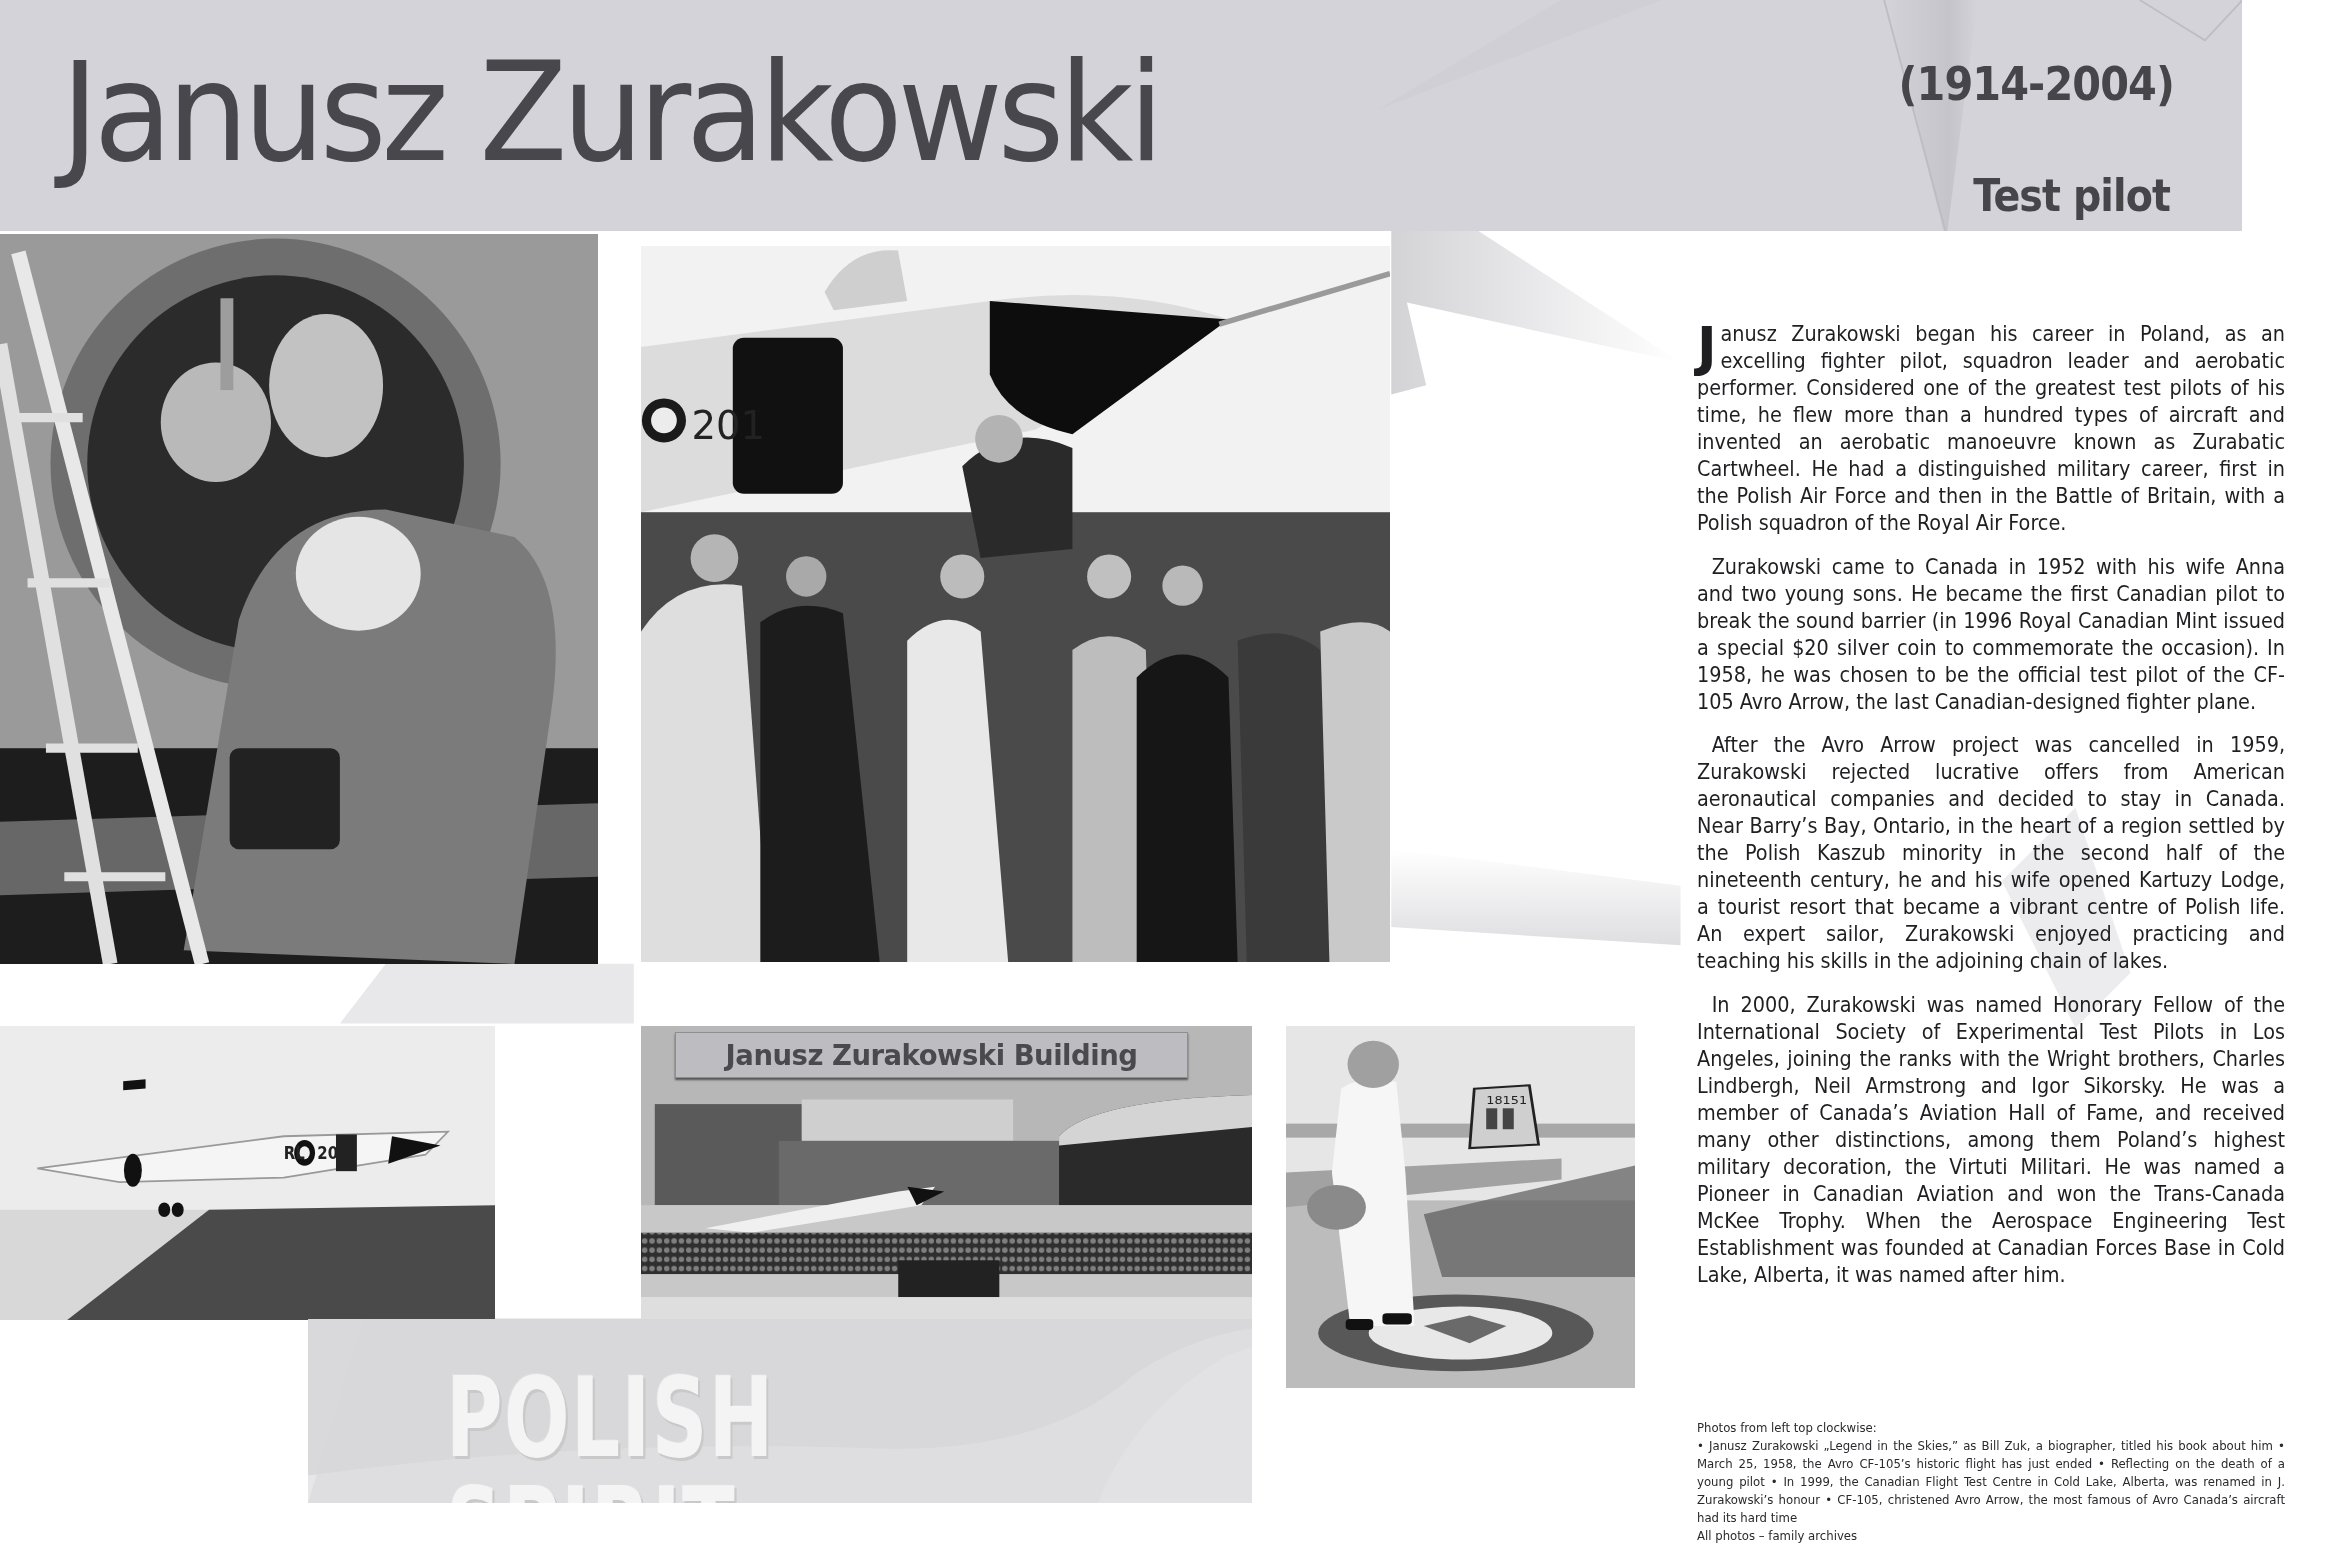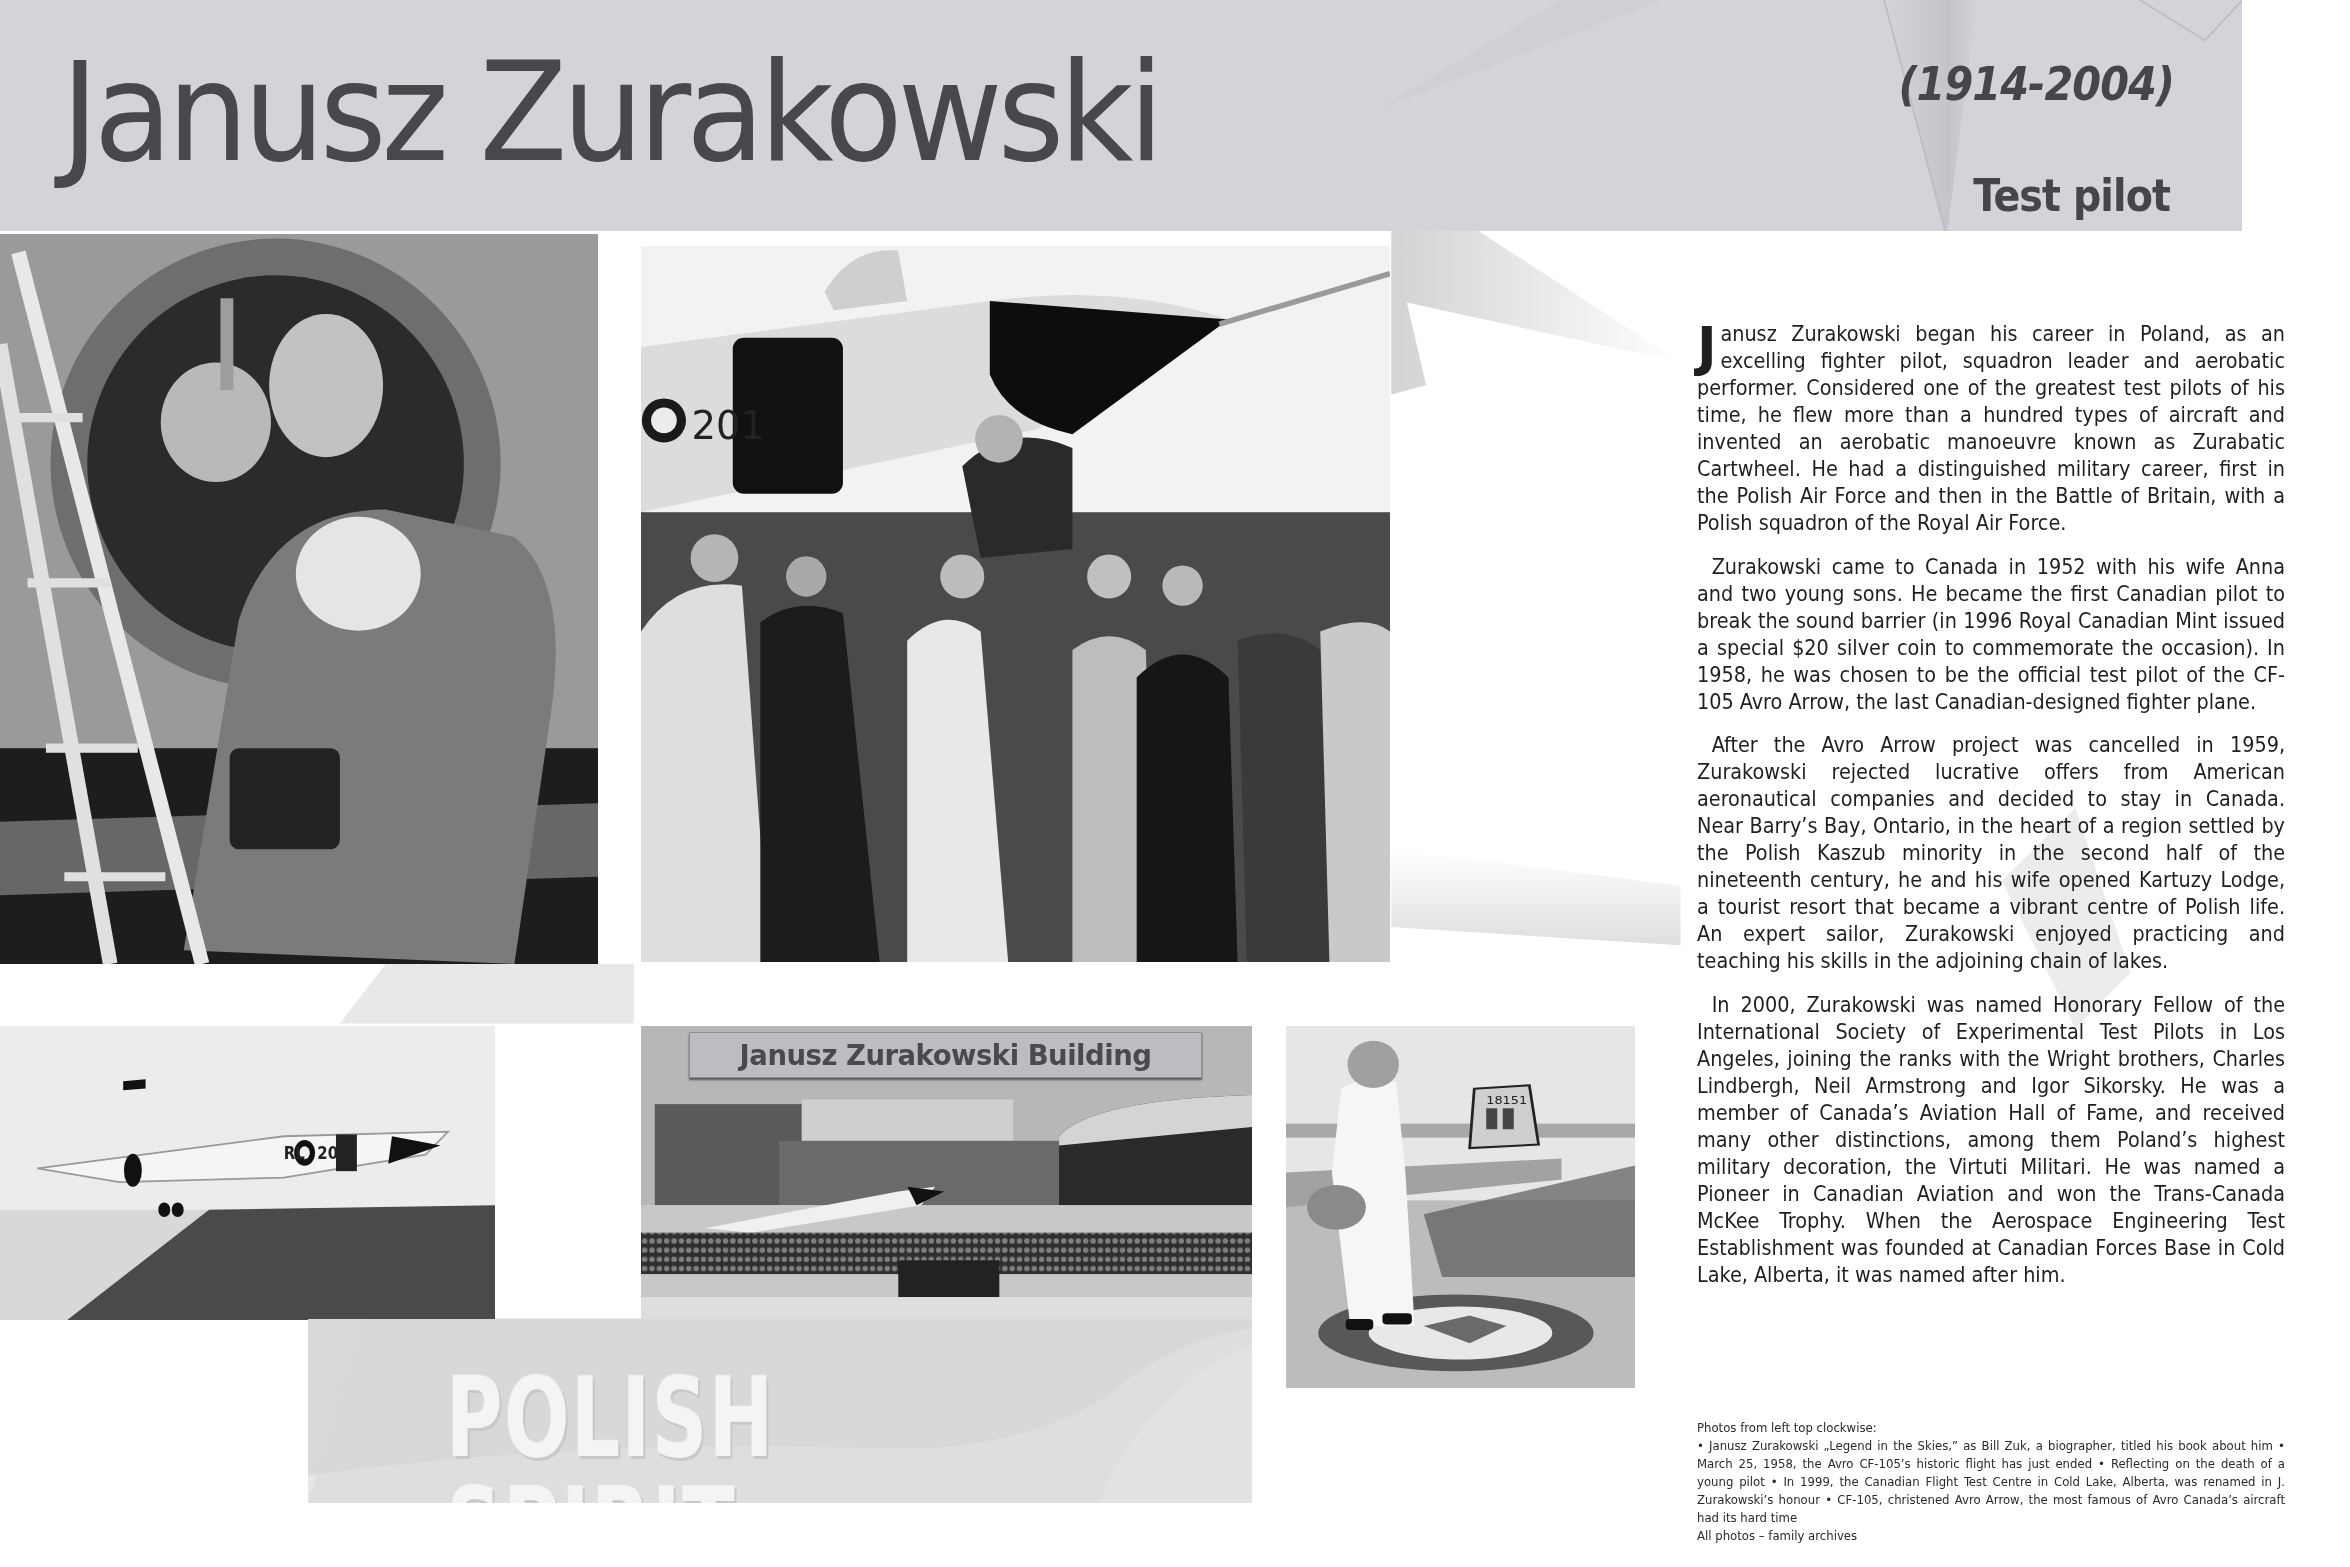--- a/index.html
+++ b/index.html
@@ -1,24 +1,24 @@
 <!DOCTYPE html>
 <html style="font-size:14.7px"><head>
 <meta charset="utf-8">
 <style>
   html,body{margin:0;padding:0;}
   body{width:2351px;height:1568px;position:relative;overflow:hidden;background:#ffffff;font-family:"DejaVu Sans Condensed","DejaVu Sans",sans-serif;color:#1f1f22;}
   .header{position:absolute;left:0;top:0;width:2242px;height:231px;background:#d3d3d9;overflow:hidden;}
   .bg-shape{position:absolute;pointer-events:none;}
   .title{position:absolute;left:61px;top:44px;font-family:"DejaVu Sans",sans-serif;font-size:138px;letter-spacing:-5.5px;color:#48484c;white-space:nowrap;line-height:1;transform:scaleX(0.93);transform-origin:left top;}
-  .dates{position:absolute;right:68px;top:61px;font-family:"DejaVu Sans Condensed","DejaVu Sans",sans-serif;font-weight:bold;font-size:46px;color:#46464a;letter-spacing:-0.9px;line-height:1;font-style:italic;}
+  .dates{position:absolute;right:68px;top:61px;font-family:"DejaVu Sans Condensed","DejaVu Sans",sans-serif;font-weight:bold;font-size:46px;color:#46464a;letter-spacing:-0.9px;line-height:1;}
   .role{position:absolute;right:72px;top:174px;font-family:"DejaVu Sans Condensed","DejaVu Sans",sans-serif;font-weight:bold;font-size:44px;color:#46464a;letter-spacing:-0.9px;line-height:1;}
   .photo{position:absolute;overflow:hidden;background:#777;}
   .photo svg{display:block;width:100%;height:100%;}
-  .caption-banner{position:absolute;left:48px;top:5.5px;width:511px;height:44px;background:#bdbdc1;border:1.8px solid #8e8e92;box-shadow:0 1.8px 1.8px #555;display:flex;align-items:center;justify-content:center;font-family:"DejaVu Sans",sans-serif;font-weight:bold;font-size:27.5px;color:#4a4a4e;letter-spacing:-0.5px;}
+  .caption-banner{position:absolute;left:34px;top:5.5px;width:511px;height:44px;background:#bdbdc1;border:1.8px solid #8e8e92;box-shadow:0 1.8px 1.8px #555;display:flex;align-items:center;justify-content:center;font-family:"DejaVu Sans",sans-serif;font-weight:bold;font-size:27.5px;color:#4a4a4e;letter-spacing:-0.5px;}
   .spirit{position:absolute;left:308px;top:1319px;width:944px;height:184px;overflow:hidden;}
   .spirit-text{position:absolute;left:138px;top:44px;font-family:"DejaVu Sans Condensed","DejaVu Sans",sans-serif;font-weight:bold;font-size:110px;color:#f4f4f4;letter-spacing:1.8px;text-shadow:2.8px 2.8px 0 #c9c9c9,-0.9px -0.9px 0 #e0e0e0;transform:scaleX(0.78);transform-origin:left top;line-height:1;}
   .text-col{position:absolute;left:1697px;top:320px;width:588px;font-size:21.4px;line-height:27px;color:#1f1f22;text-align:justify;}
   .text-col p{margin:0 0 16.5px 0;text-indent:14.7px;}
   .text-col p.first{text-indent:0;}
   .dropcap{float:left;font-family:"DejaVu Sans",sans-serif;font-weight:bold;font-size:53px;line-height:46px;margin:3.7px 3.7px 0 0;color:#1f1f22;}
   .credits{position:absolute;left:1697px;top:1379px;width:588px;font-size:13px;line-height:18px;color:#2a2a2e;text-align:justify;margin-top:40px;}
   .credits div{margin:0;}
 </style>
 </head>

